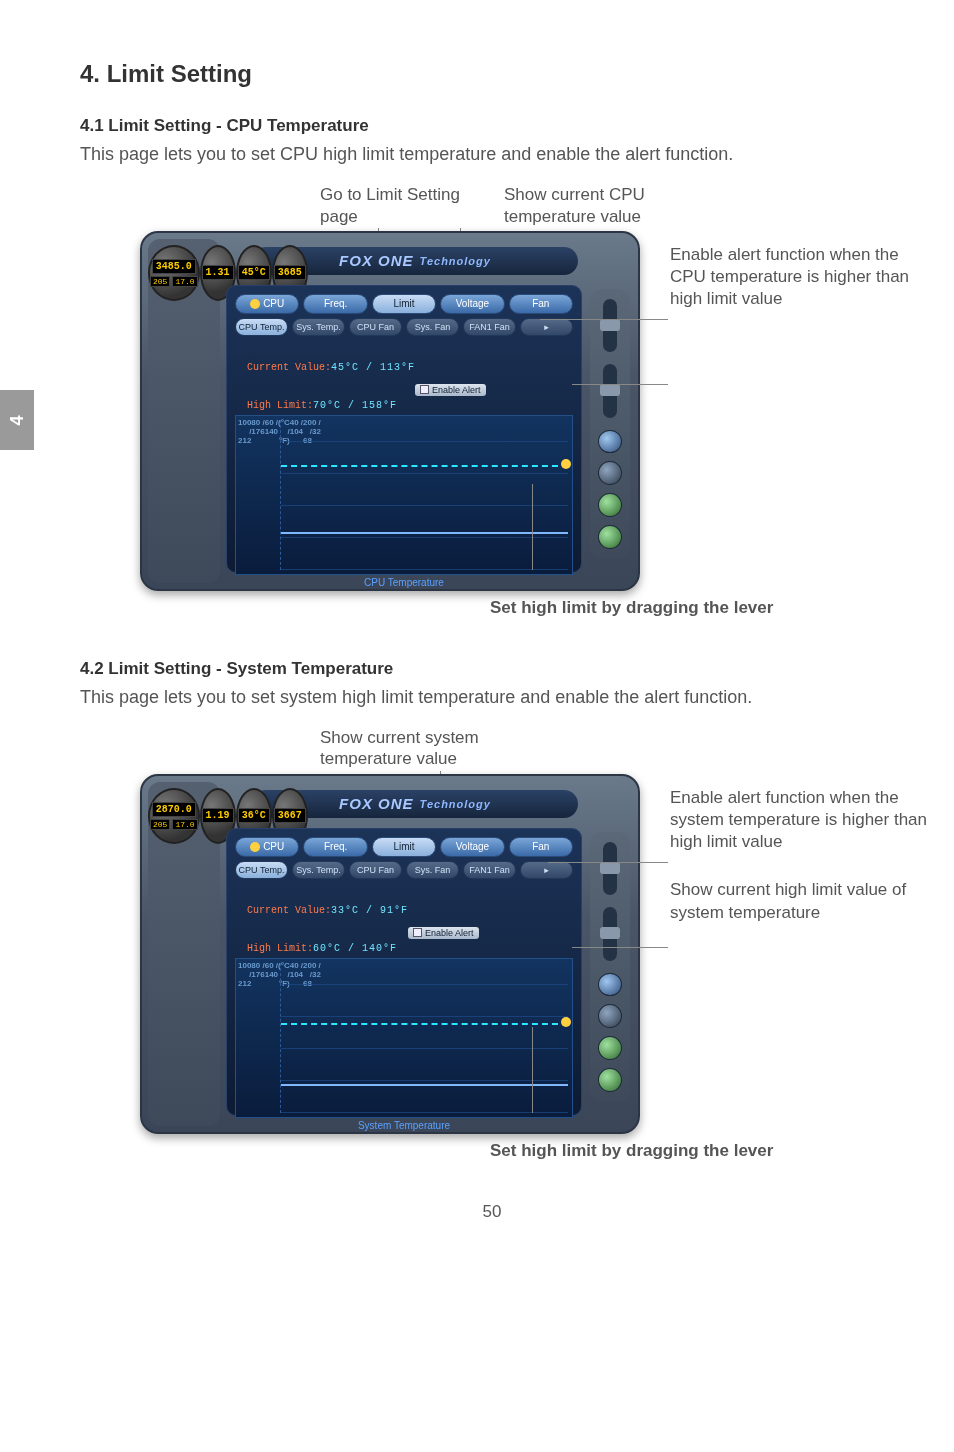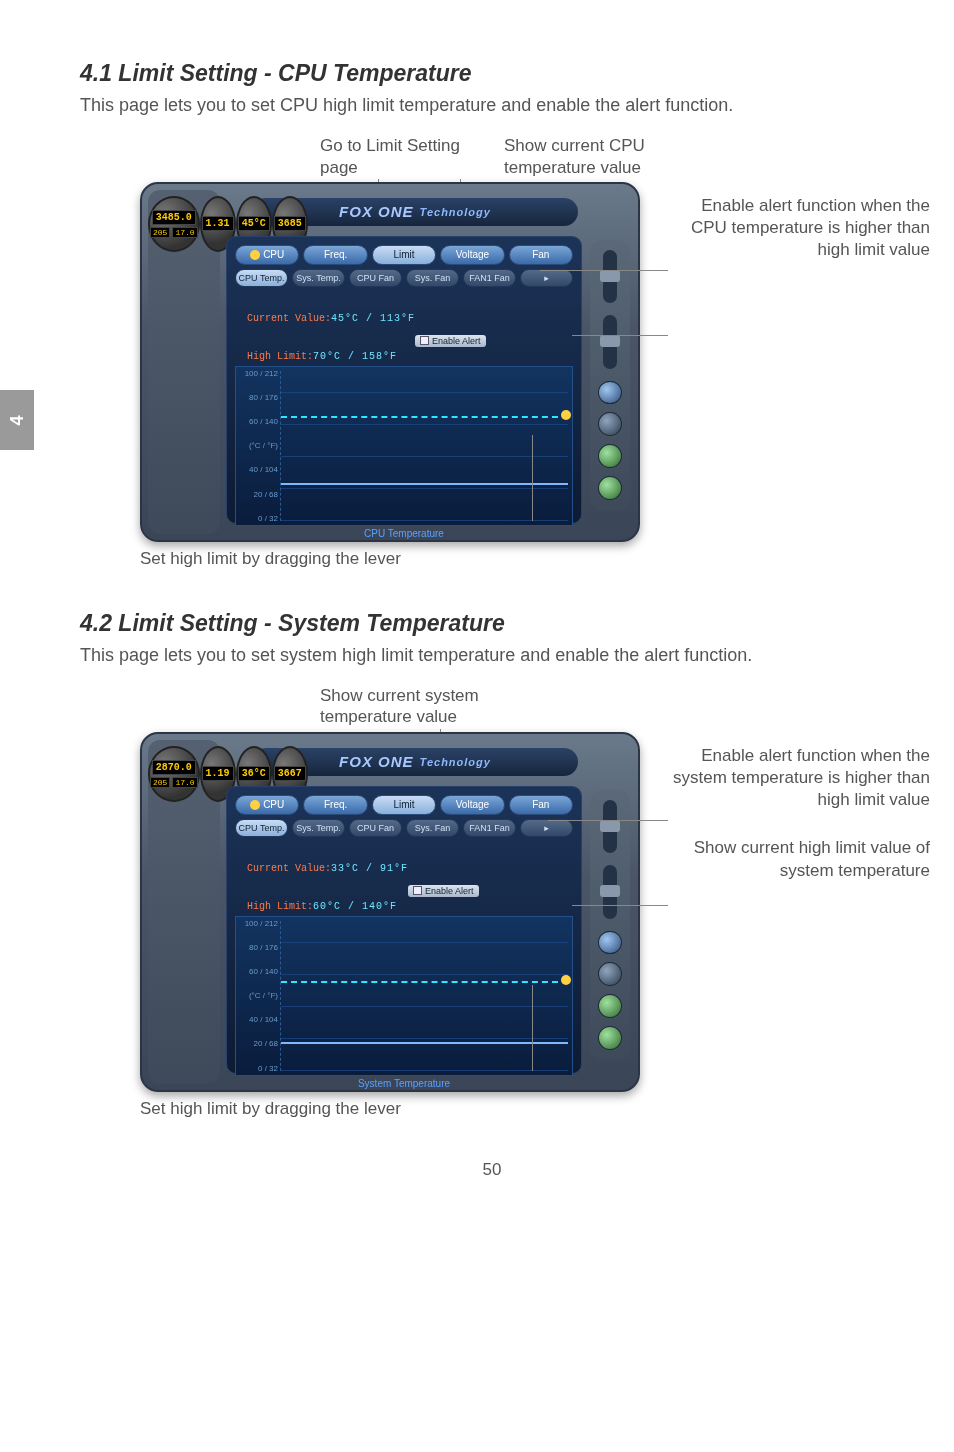--- a/index.html
+++ b/index.html
@@ -30,25 +30,24 @@
     transform: rotate(0deg);
   }
   .side-tab span { transform: rotate(-90deg); display:block; }
   h1.section-title {
     font-size: 24px;
     font-weight: bold;
     color: #333;
     margin-bottom: 28px;
   }
   h2.subsection-title {
-    font-size: 23px;
+    font-size: 17px;
     font-weight: bold;
     color: #333;
     margin-bottom: 6px;
-    font-style: italic;
   }
   p.desc {
     font-size: 18px;
     color: #555;
     margin-bottom: 18px;
     line-height: 1.35;
   }
   .figure-wrap {
     position: relative;
     margin-left: 60px;
@@ -157,22 +156,22 @@
   .chart {
     margin-top:4px;
     height:160px;
     background: linear-gradient(180deg,#123460,#0a1c3c);
     border:1px solid #24508a;
     position:relative;
     padding-left:44px;
   }
   .chart .ylabels{
     position:absolute; left:2px; top:0; bottom:0; width:40px;
-    display:flex; flex-direction:column; justify-content:space-between;
-    font-size:8px; color:#6a9acc; text-align:right; padding:2px 0;
+    display:flex; flex-direction:row; justify-content:space-between;
+    font-size:8px; color:#6a9acc; text-align:right; padding:2px 0;font-weight:bold;
   }
   .chart .plot{
     position:absolute; left:44px; right:4px; top:4px; bottom:4px;
     border-left:1px dashed #2a5a9a;
   }
   .chart .plot .grid{
     position:absolute; inset:0;
     background-image:
       repeating-linear-gradient(to top, #1e4a88 0, #1e4a88 1px, transparent 1px, transparent 32px);
     opacity:0.7;
@@ -189,42 +188,43 @@
   .chart .plot .lever{
     position:absolute; right:-3px;
     width:10px; height:10px; background:#ffd040; border-radius:50%;
   }
   .chart-title{
     text-align:center; color:#5aa0ff; font-size:10px; margin-top:2px;
   }
   .dots-row{ text-align:center; letter-spacing:4px; color:#8aa0c0; font-size:8px; margin-top:2px;}
   .right-callouts {
     position:absolute; left:530px; top:60px; width:260px;
-    font-size:17px; color:#555; line-height:1.3;text-align:right;
+    font-size:17px; color:#555; line-height:1.3;
   }
   .right-callouts .grp { margin-bottom:26px; }
   .bottom-callout {
-    margin-top:6px;
-    font-size:17px; color:#555; line-height:1.3;
+    margin-left:350px; margin-top:6px;
+    font-size:17px; color:#555; line-height:1.3;font-weight:bold;
   }
   
   .ptr { position:absolute; border-top:1px solid #888; }
   .ptrV { position:absolute; border-left:1px solid #888; }
   .page-num { text-align:center; font-size:17px; color:#555; margin-top:30px;}
   .section-block { margin-bottom: 30px; }
 </style>
 </head>
 <body>
 
 <div class="side-tab">
     <span>4</span>
   </div>
 
 <div class="page">
 
+  <h1 class="section-title">4. Limit Setting</h1>
 
   <div class="section-block">
     <h2 class="subsection-title">4.1 Limit Setting - CPU Temperature</h2>
     <p class="desc">This page lets you to set CPU high limit temperature and enable the alert function.</p>
 
     <div class="figure-wrap">
       <div class="top-callouts">
         <div class="co">Go to Limit Setting page</div>
         <div class="co">Show current CPU temperature value</div>
       </div>

